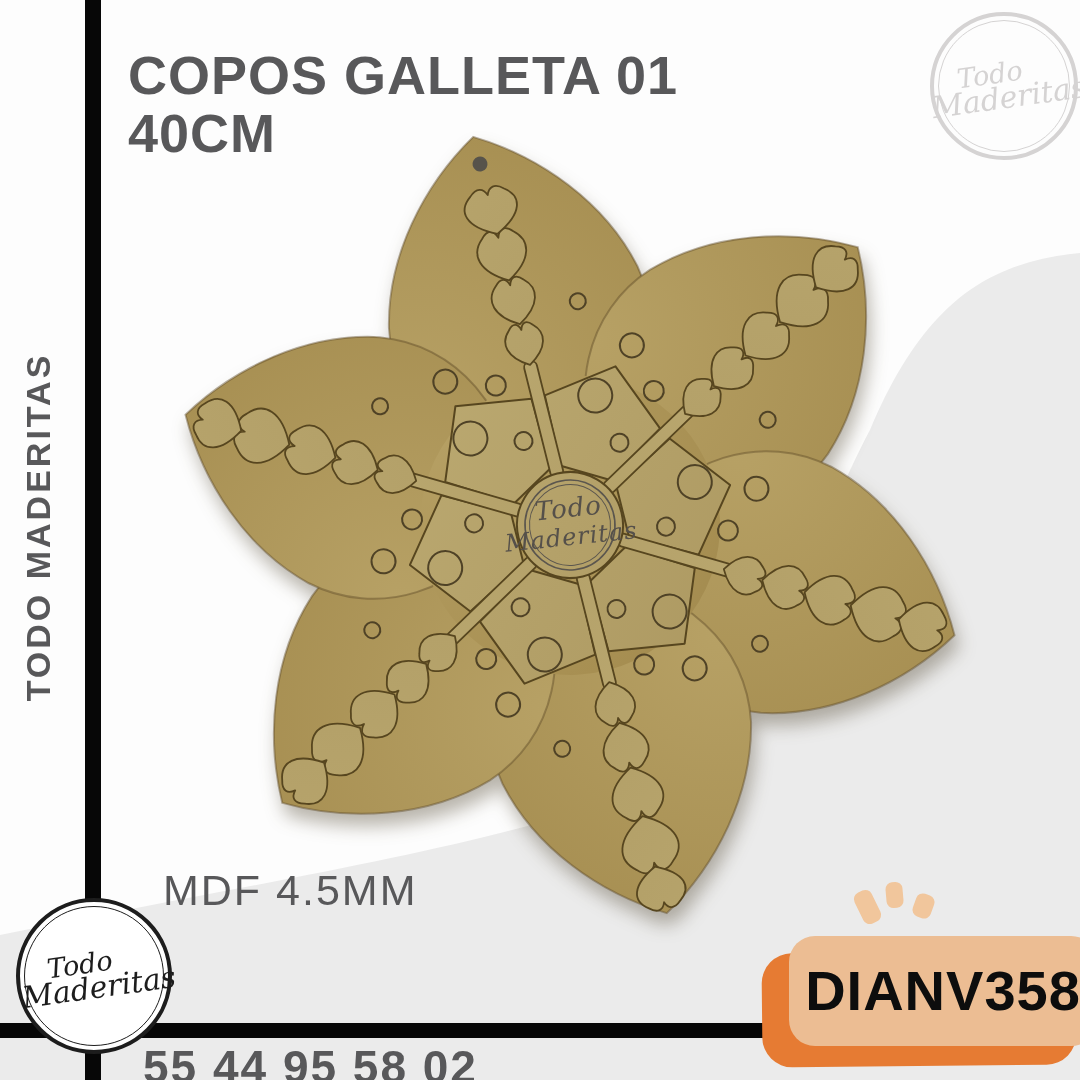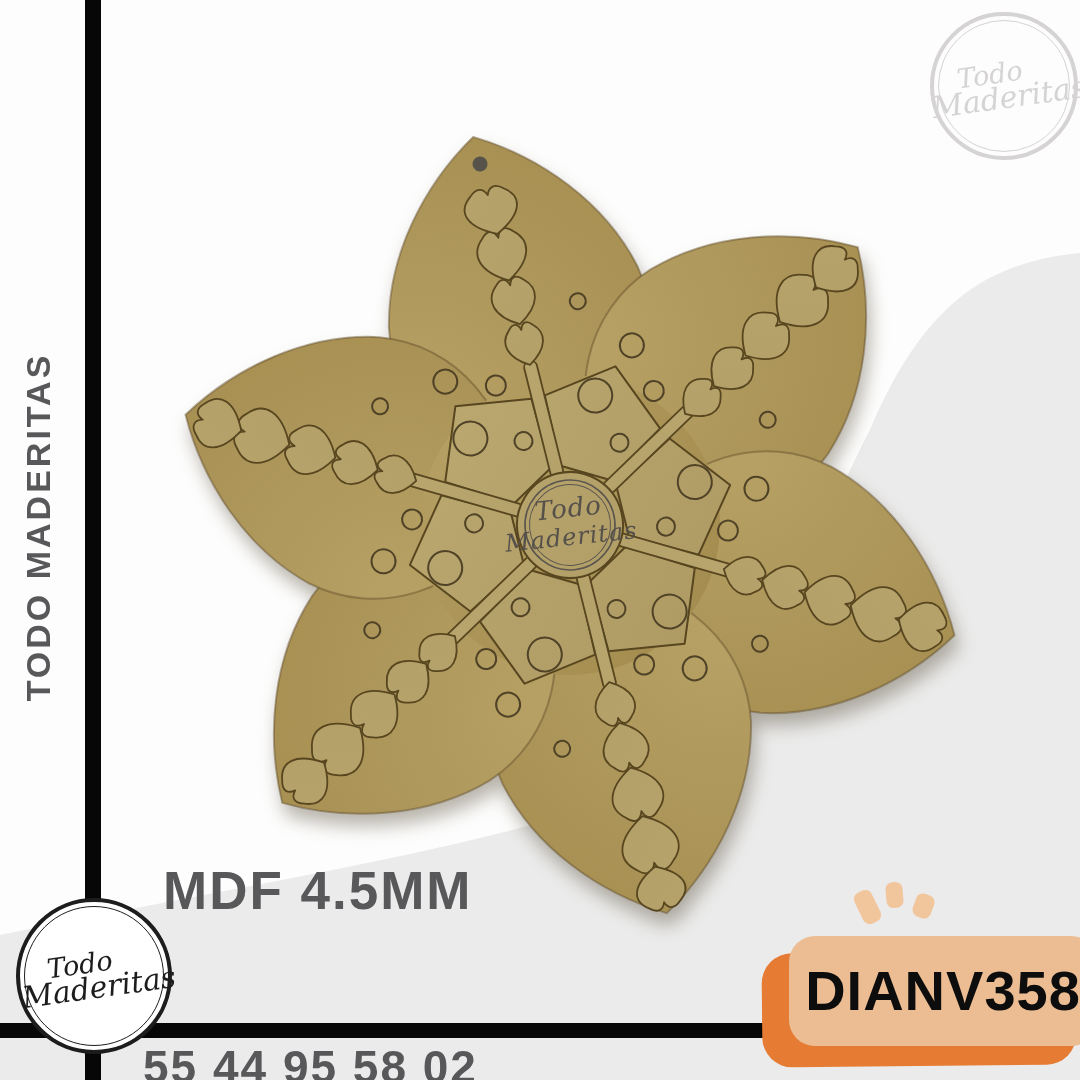--- a/index.html
+++ b/index.html
@@ -19,21 +19,21 @@
     filter:drop-shadow(4px 12px 9px rgba(58,46,20,0.35));}
   .wm-text{font-family:"DejaVu Serif",serif;font-style:italic;letter-spacing:1px;text-anchor:middle;}
   
   .title{left:128px;top:46px;z-index:4;color:var(--text-dark,#58585a);
     font-size:54px;line-height:58px;font-weight:bold;letter-spacing:1px;white-space:nowrap;}
   
   .side-text{left:38px;top:527px;z-index:4;transform:translate(-50%,-50%) rotate(-90deg);
     color:var(--text-dark,#58585a);font-size:34px;font-weight:bold;letter-spacing:3px;white-space:nowrap;}
   
   .specs{left:163px;top:864px;z-index:4;color:var(--text-dark,#58585a);
-    font-size:53px;line-height:53px;font-weight:bold;letter-spacing:2px;white-space:nowrap;}
+    font-size:43px;line-height:53px;font-weight:normal;letter-spacing:2px;white-space:nowrap;}
   
   .phone{left:143px;top:1040px;z-index:4;color:var(--text-dark,#58585a);
     font-size:46px;font-weight:bold;letter-spacing:2px;white-space:nowrap;}
   
   .badge-shadow{left:762px;top:952px;width:314px;height:114px;border-radius:30px;
     background:var(--badge-shadow,#e67b33);z-index:5;transform:rotate(-0.6deg);}
   .badge{left:746px;top:936px;width:308px;height:110px;border-radius:26px;
     background:var(--badge-bg,#ecbd93);z-index:6;text-align:center;margin-left:43px;}
   .badge-code{color:var(--badge-text,#0d0d0d);font-size:56px;font-weight:bold;
     letter-spacing:1px;line-height:110px;}
@@ -182,20 +182,24 @@
         </g>
       <g id="wm" transform="rotate(8)">
         <circle id="wm-ring1" fill="none" r="45" stroke="#5b564e" stroke-width="1.6"></circle>
         <circle id="wm-ring2" fill="none" r="40.5" stroke="#5b564e" stroke-width="1"></circle>
         <text class="wm-text" id="wm-t1" y="-8" font-size="26" fill="#55504a">Todo</text>
         <text class="wm-text" id="wm-t2" y="20" font-size="24" fill="#55504a">Maderitas</text>
       </g>
     </g>
   </svg>
 
+  <div class="abs title">
+    <div>COPOS GALLETA 01</div>
+    <div>40CM</div>
+  </div>
 
   <div class="abs side-text">TODO MADERITAS</div>
 
   <div class="abs specs">
     <div>MDF 4.5MM</div>
   </div>
 
   <div class="abs phone">55 44 95 58 02</div>
 
   <div class="abs spark s1"></div>

